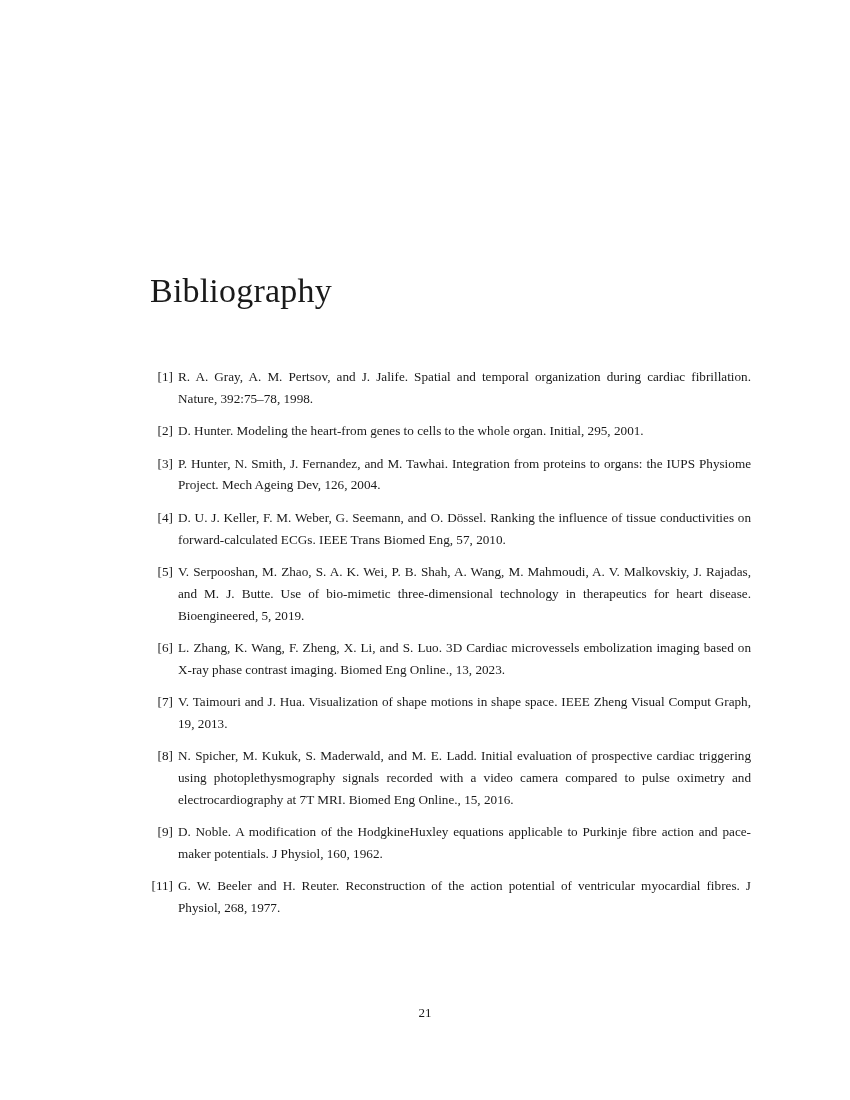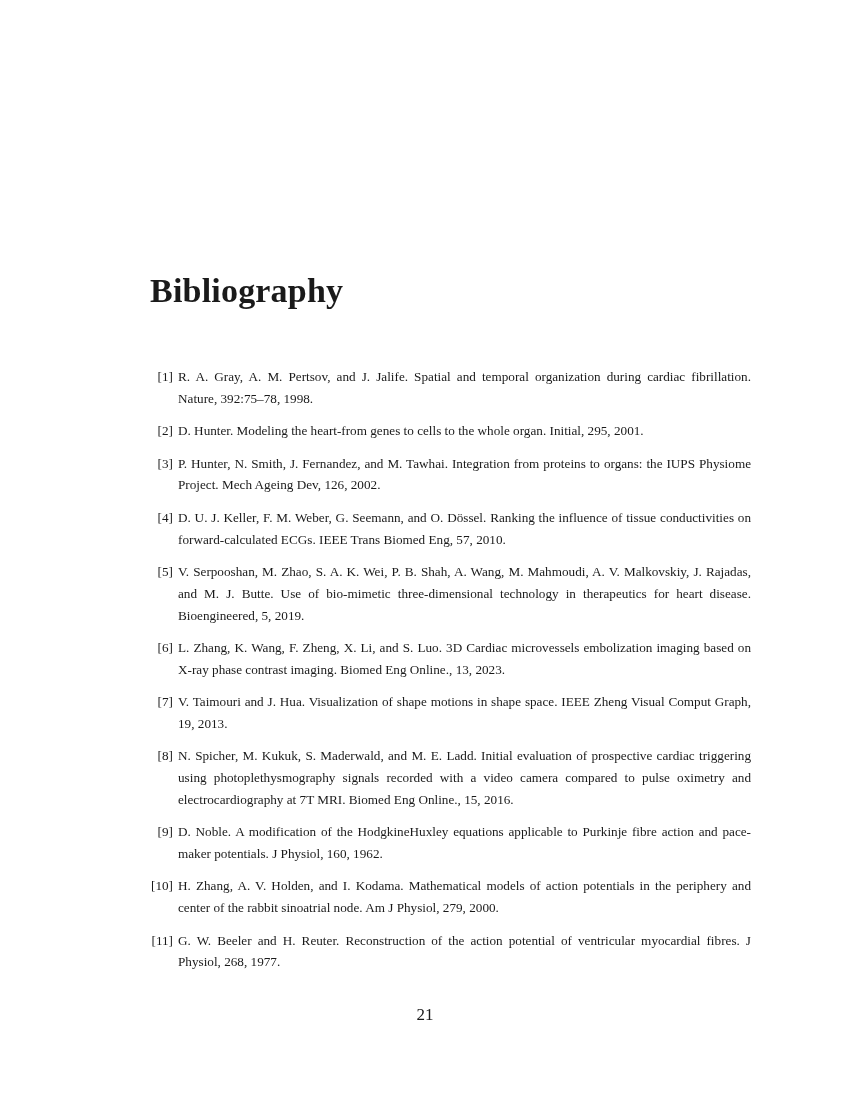--- a/index.html
+++ b/index.html
@@ -13,21 +13,21 @@
       position: relative;
       font-family: "Liberation Serif", "DejaVu Serif", serif;
       color: #1a1a1a;
       overflow: hidden;
     }
     .chapter-title {
       position: absolute;
       left: 150px;
       top: 272px;
       font-size: 34px;
-      font-weight: bold;
+      font-weight: normal;
       margin: 0;
       letter-spacing: 0.2px;
     }
     .bib-list {
       position: absolute;
       left: 150px;
       top: 366px;
       width: 601px;
       margin: 0;
       padding: 0;
@@ -47,57 +47,54 @@
       width: 23px;
       text-align: right;
     }
     .bib-journal { }
     .page-number {
       position: absolute;
       left: 0;
       width: 100%;
       top: 1005px;
       text-align: center;
-      font-size: 17px;
+      font-size: 13px;
     }
   </style>
 </head>
 <body>
 
 <h1 class="chapter-title">Bibliography</h1>
 
 <ol class="bib-list">
   <li class="bib-entry">
     <span class="bib-label">[1]</span><span>R. A. Gray, A. M. Pertsov, and J. Jalife. Spatial and temporal organization during cardiac fibrillation. </span><span class="bib-journal">Nature</span><span>, 392:75–78, 1998.</span>
   </li>
   <li class="bib-entry">
     <span class="bib-label">[2]</span><span>D. Hunter. Modeling the heart-from genes to cells to the whole organ. </span><span class="bib-journal">Initial</span><span>, 295, 2001.</span>
   </li>
   <li class="bib-entry">
-    <span class="bib-label">[3]</span><span>P. Hunter, N. Smith, J. Fernandez, and M. Tawhai. Integration from proteins to organs: the IUPS Physiome Project. </span><span class="bib-journal">Mech Ageing Dev</span><span>, 126, 2002.</span>
+    <span class="bib-label">[3]</span><span>P. Hunter, N. Smith, J. Fernandez, and M. Tawhai. Integration from proteins to organs: the IUPS Physiome Project. </span><span class="bib-journal">Mech Ageing Dev</span><span>, 126, 2004.</span>
   </li>
   <li class="bib-entry">
     <span class="bib-label">[4]</span><span>D. U. J. Keller, F. M. Weber, G. Seemann, and O. Dössel. Ranking the influence of tissue conductivities on forward-calculated ECGs. </span><span class="bib-journal">IEEE Trans Biomed Eng</span><span>, 57, 2010.</span>
   </li>
   <li class="bib-entry">
     <span class="bib-label">[5]</span><span>V. Serpooshan, M. Zhao, S. A. K. Wei, P. B. Shah, A. Wang, M. Mahmoudi, A. V. Malkovskiy, J. Rajadas, and M. J. Butte. Use of bio-mimetic three-dimensional technology in therapeutics for heart disease. </span><span class="bib-journal">Bioengineered</span><span>, 5, 2019.</span>
   </li>
   <li class="bib-entry">
     <span class="bib-label">[6]</span><span>L. Zhang, K. Wang, F. Zheng, X. Li, and S. Luo. 3D Cardiac microvessels embolization imaging based on X-ray phase contrast imaging. </span><span class="bib-journal">Biomed Eng Online.</span><span>, 13, 2023.</span>
   </li>
   <li class="bib-entry">
     <span class="bib-label">[7]</span><span>V. Taimouri and J. Hua. Visualization of shape motions in shape space. </span><span class="bib-journal">IEEE Zheng Visual Comput Graph</span><span>, 19, 2013.</span>
   </li>
   <li class="bib-entry">
     <span class="bib-label">[8]</span><span>N. Spicher, M. Kukuk, S. Maderwald, and M. E. Ladd. Initial evaluation of prospective cardiac triggering using photoplethysmography signals recorded with a video camera compared to pulse oximetry and electrocardiography at 7T MRI. </span><span class="bib-journal">Biomed Eng Online.</span><span>, 15, 2016.</span>
   </li>
   <li class="bib-entry">
     <span class="bib-label">[9]</span><span>D. Noble. A modification of the HodgkineHuxley equations applicable to Purkinje fibre action and pace-maker potentials. </span><span class="bib-journal">J Physiol</span><span>, 160, 1962.</span>
   </li>
   <li class="bib-entry">
-    <span class="bib-label">[10]</span><span>H. Zhang, A. V. Holden, and I. Kodama. Mathematical models of action potentials in the periphery and center of the rabbit sinoatrial node. </span><span class="bib-journal">Am J Physiol</span><span>, 279, 2000.</span>
-  </li>
-  <li class="bib-entry">
     <span class="bib-label">[11]</span><span>G. W. Beeler and H. Reuter. Reconstruction of the action potential of ventricular myocardial fibres. </span><span class="bib-journal">J Physiol</span><span>, 268, 1977.</span>
   </li>
 </ol>
 
 <div class="page-number">21</div>
 
 </body></html>

